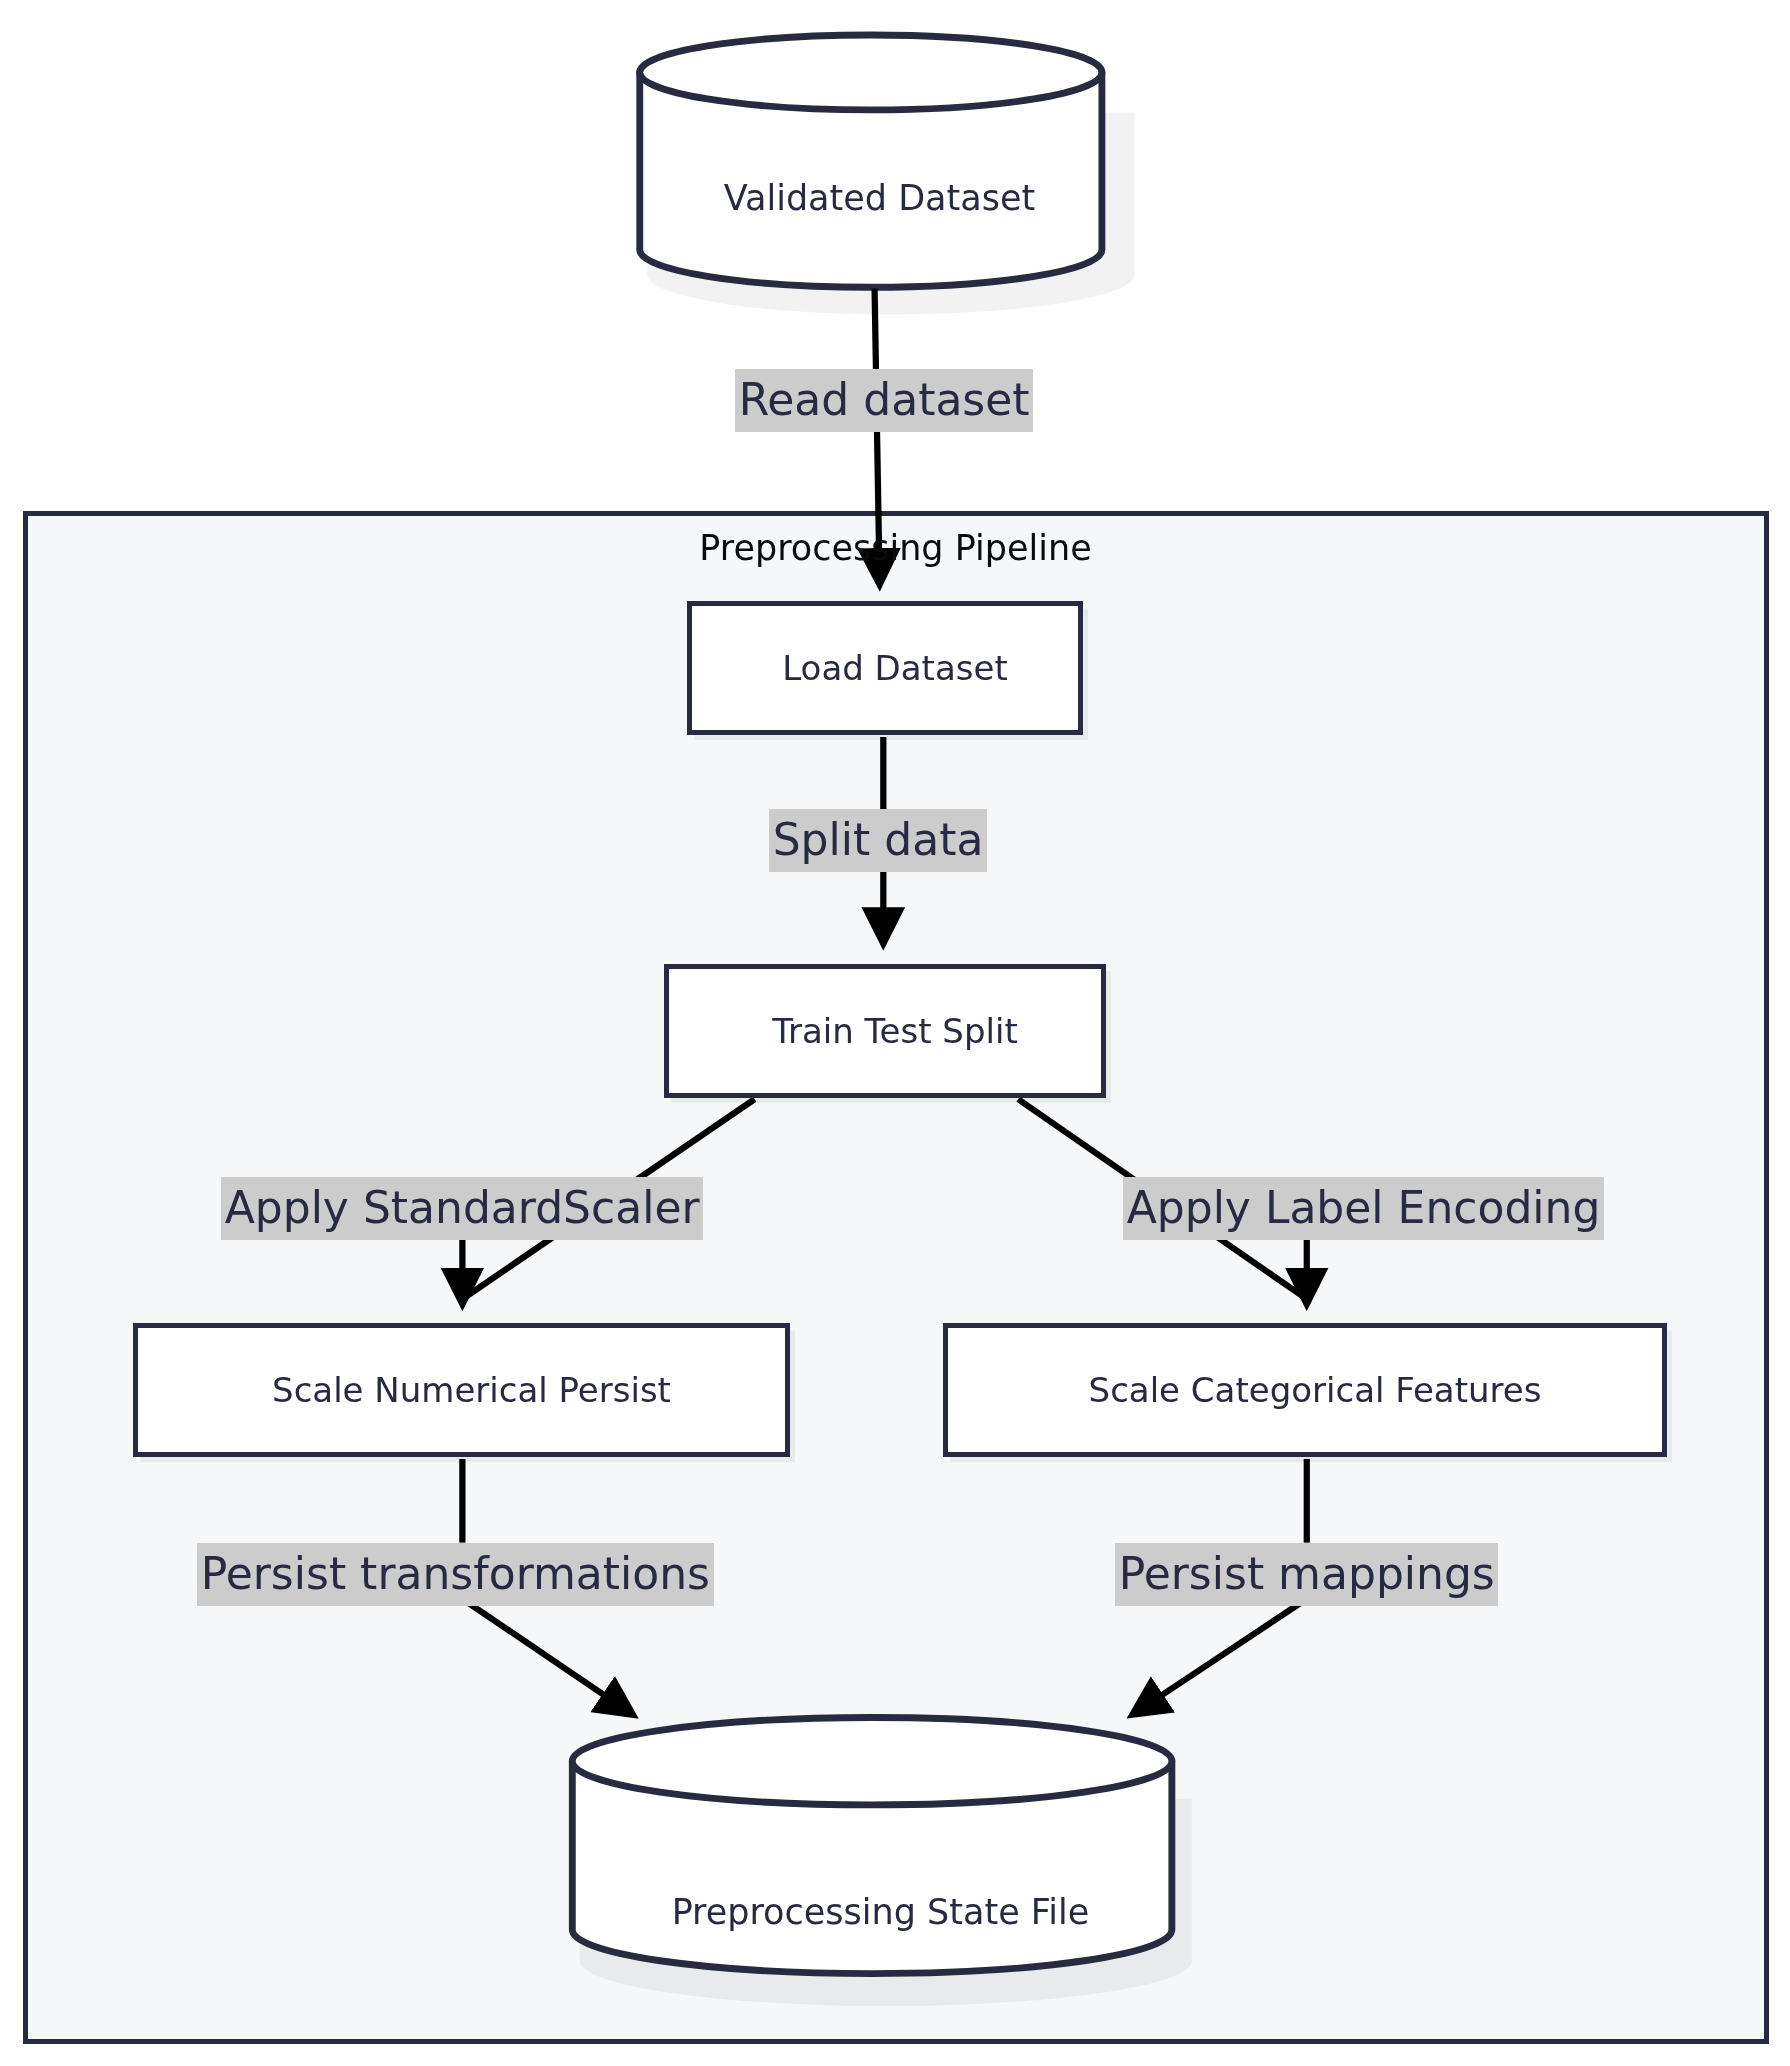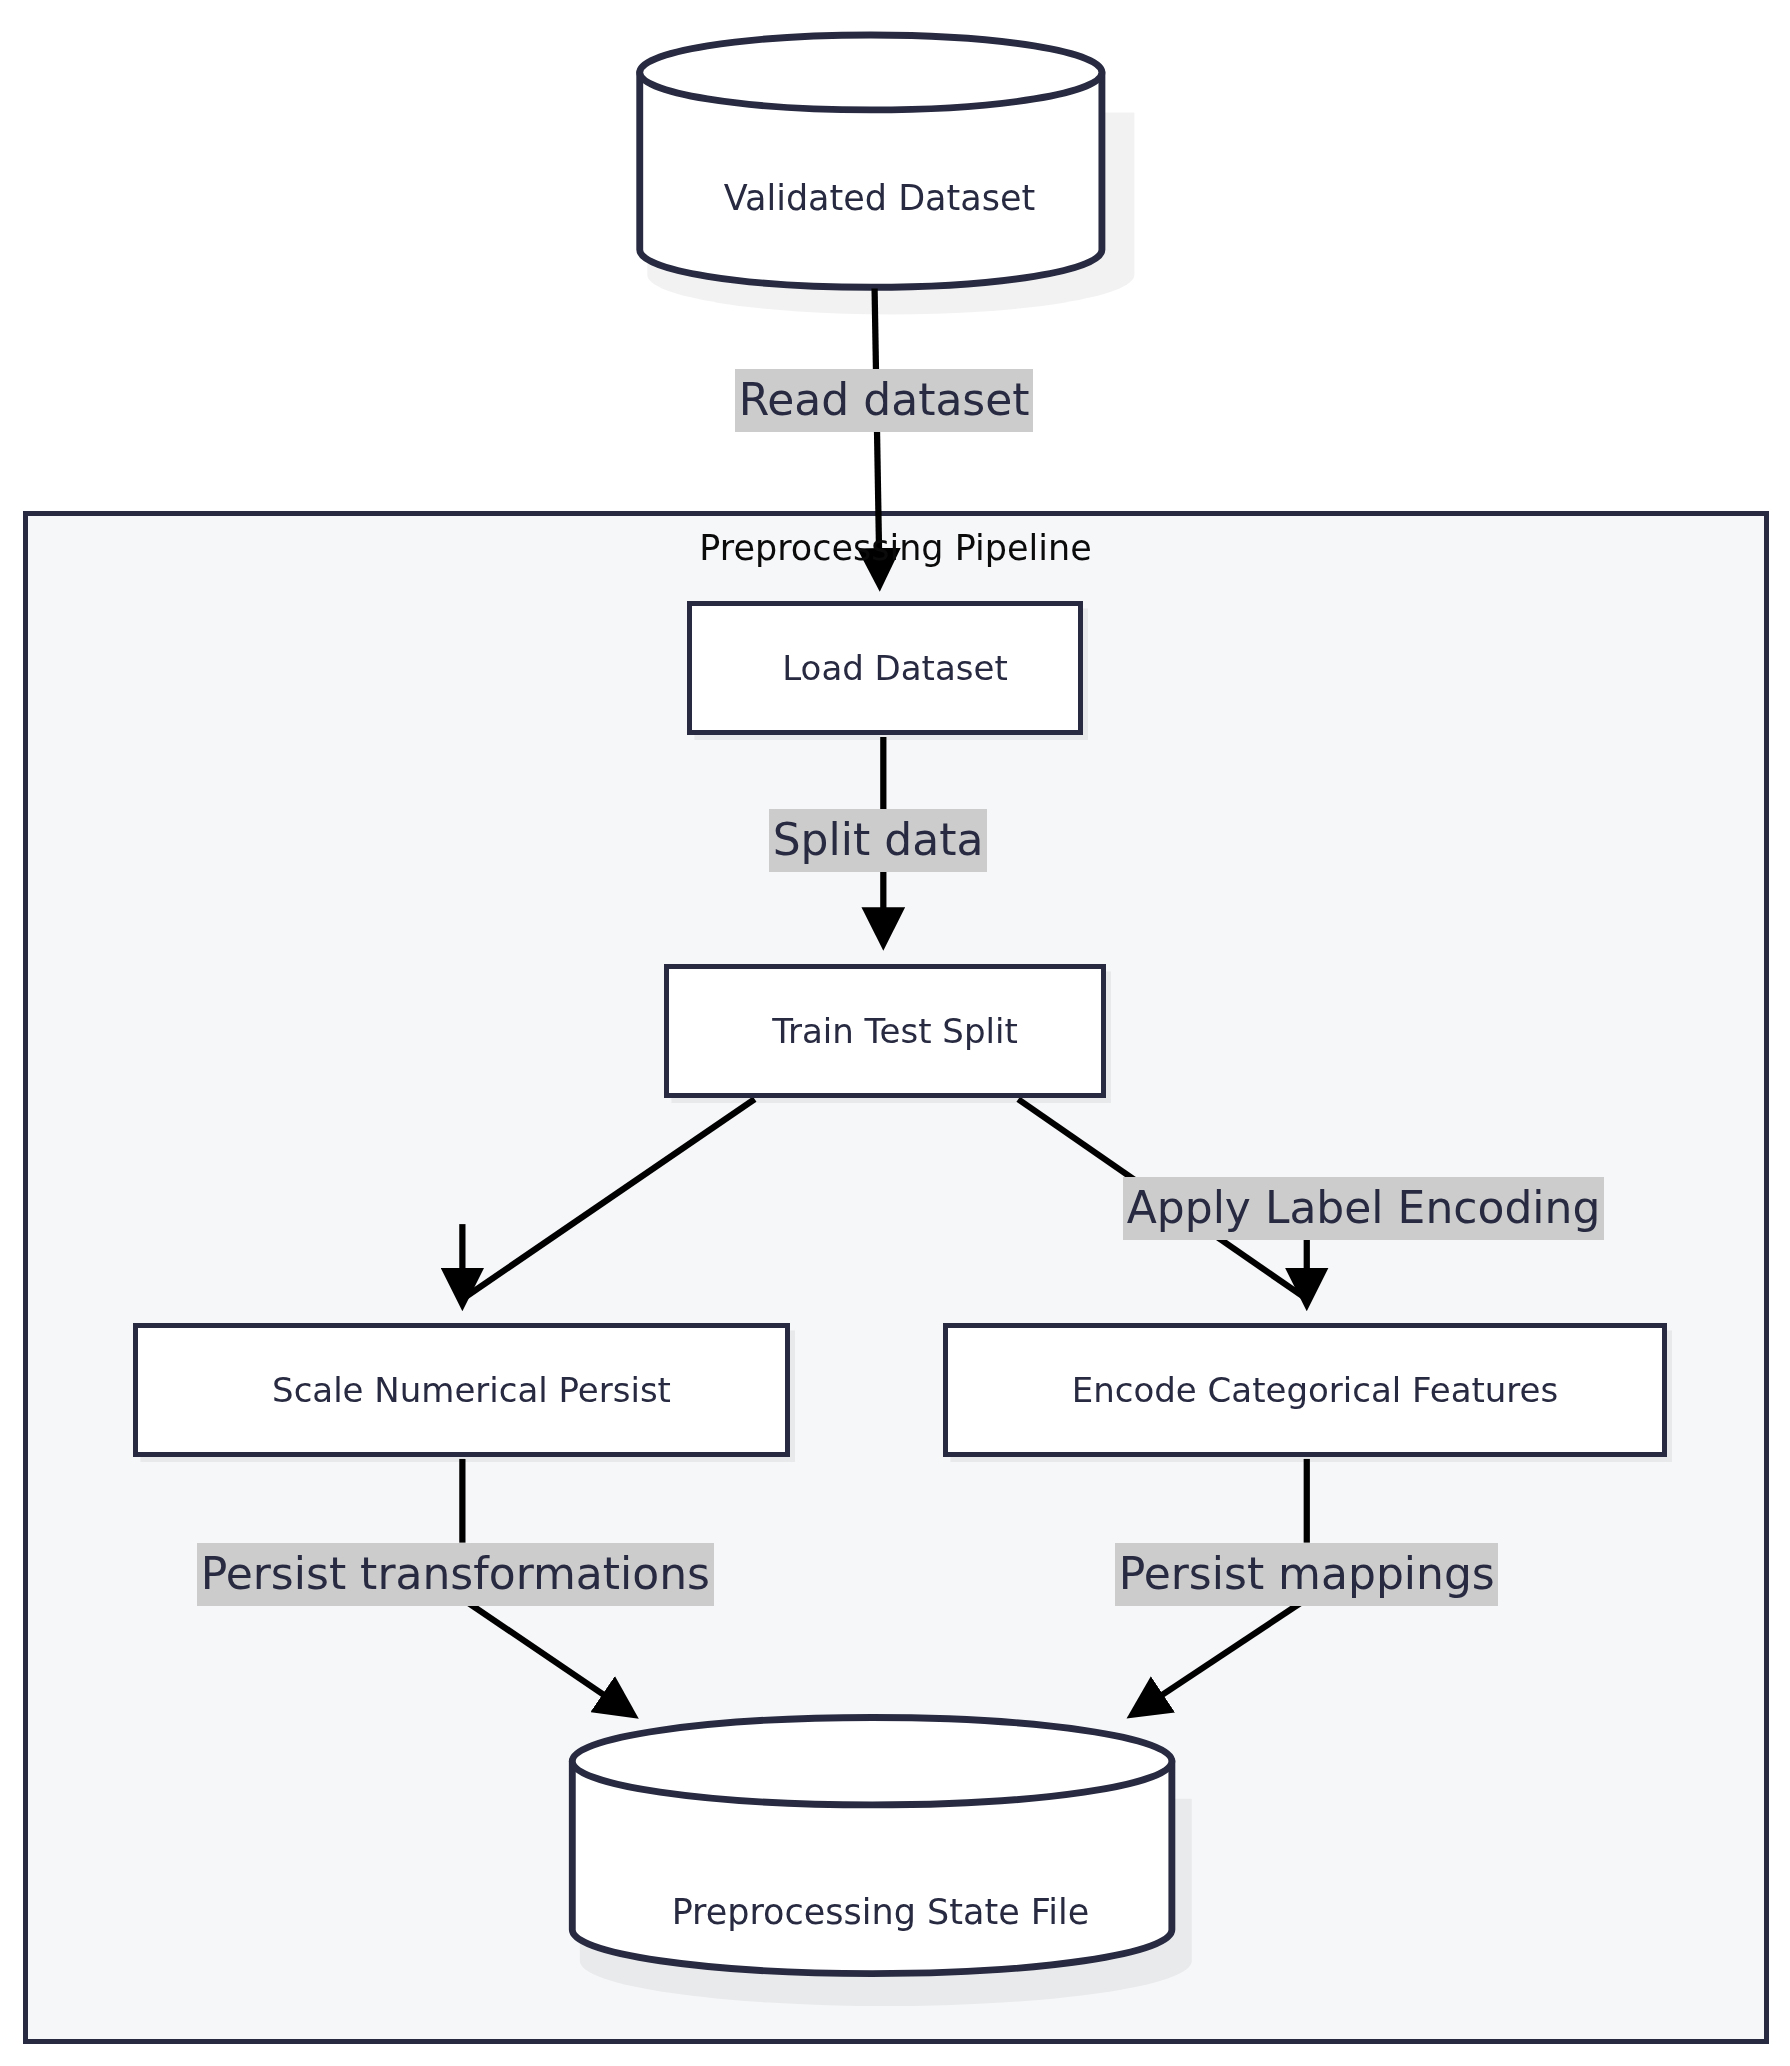--- a/index.html
+++ b/index.html
@@ -170,27 +170,28 @@
 
   <div class="node" id="node-split">
     <span>Train Test Split</span>
   </div>
 
   <div class="node" id="node-scale">
     <span>Scale Numerical Persist</span>
   </div>
 
   <div class="node" id="node-encode">
-    <span>Encode Categorical Features</span>
+    <span>Scale Categorical Features</span>
   </div>
 
   <div class="edge-label" style="left:735px; top:369px;">Read dataset</div>
 
   <div class="edge-label" style="left:769px; top:809px;">Split data</div>
 
+  <div class="edge-label" style="left:221px; top:1177px;">Apply StandardScaler</div>
 
   <div class="edge-label" style="left:1123px; top:1177px;">Apply Label Encoding</div>
 
   <div class="edge-label" style="left:197px; top:1543px;">Persist transformations</div>
 
   <div class="edge-label" style="left:1115px; top:1543px;">Persist mappings</div>
 
 </div>
 
 

